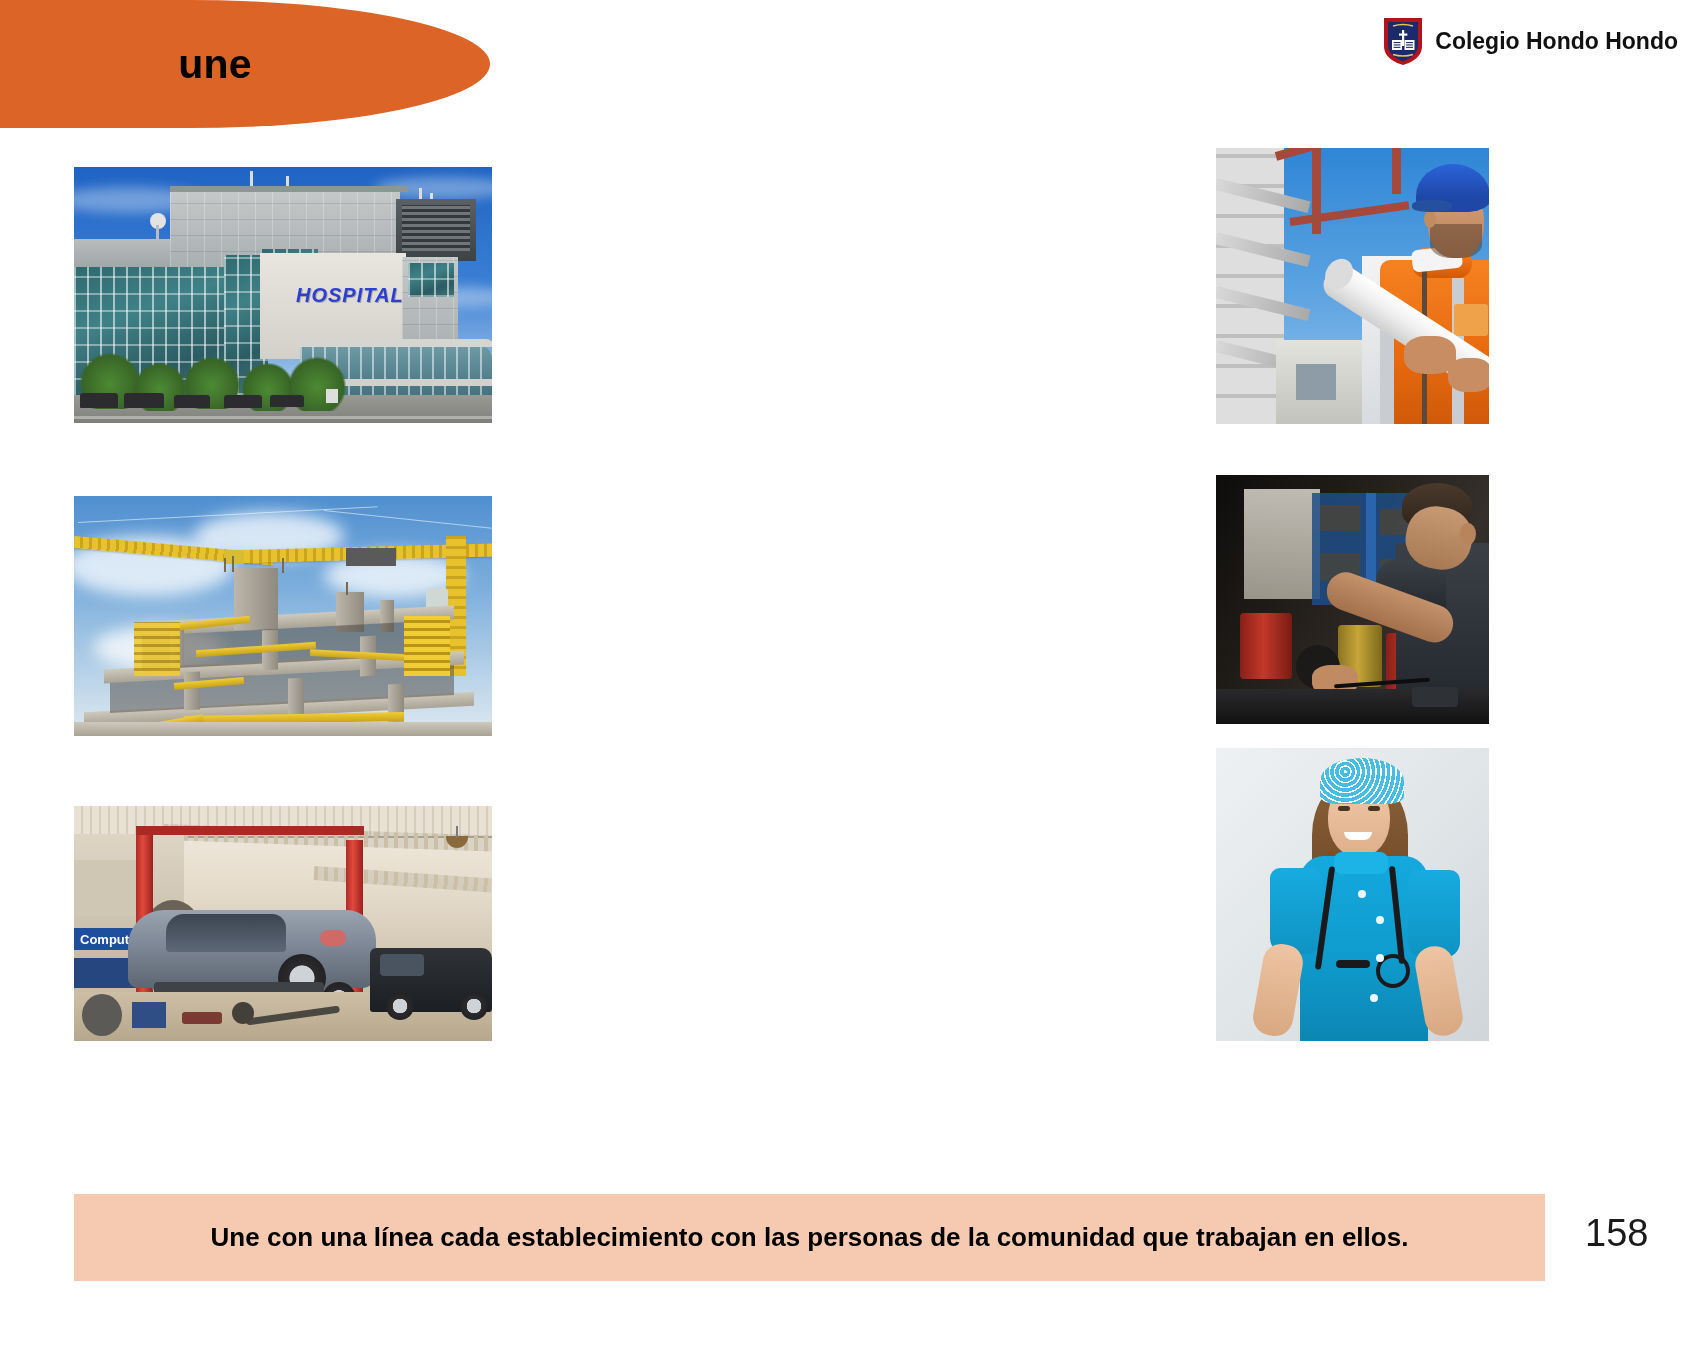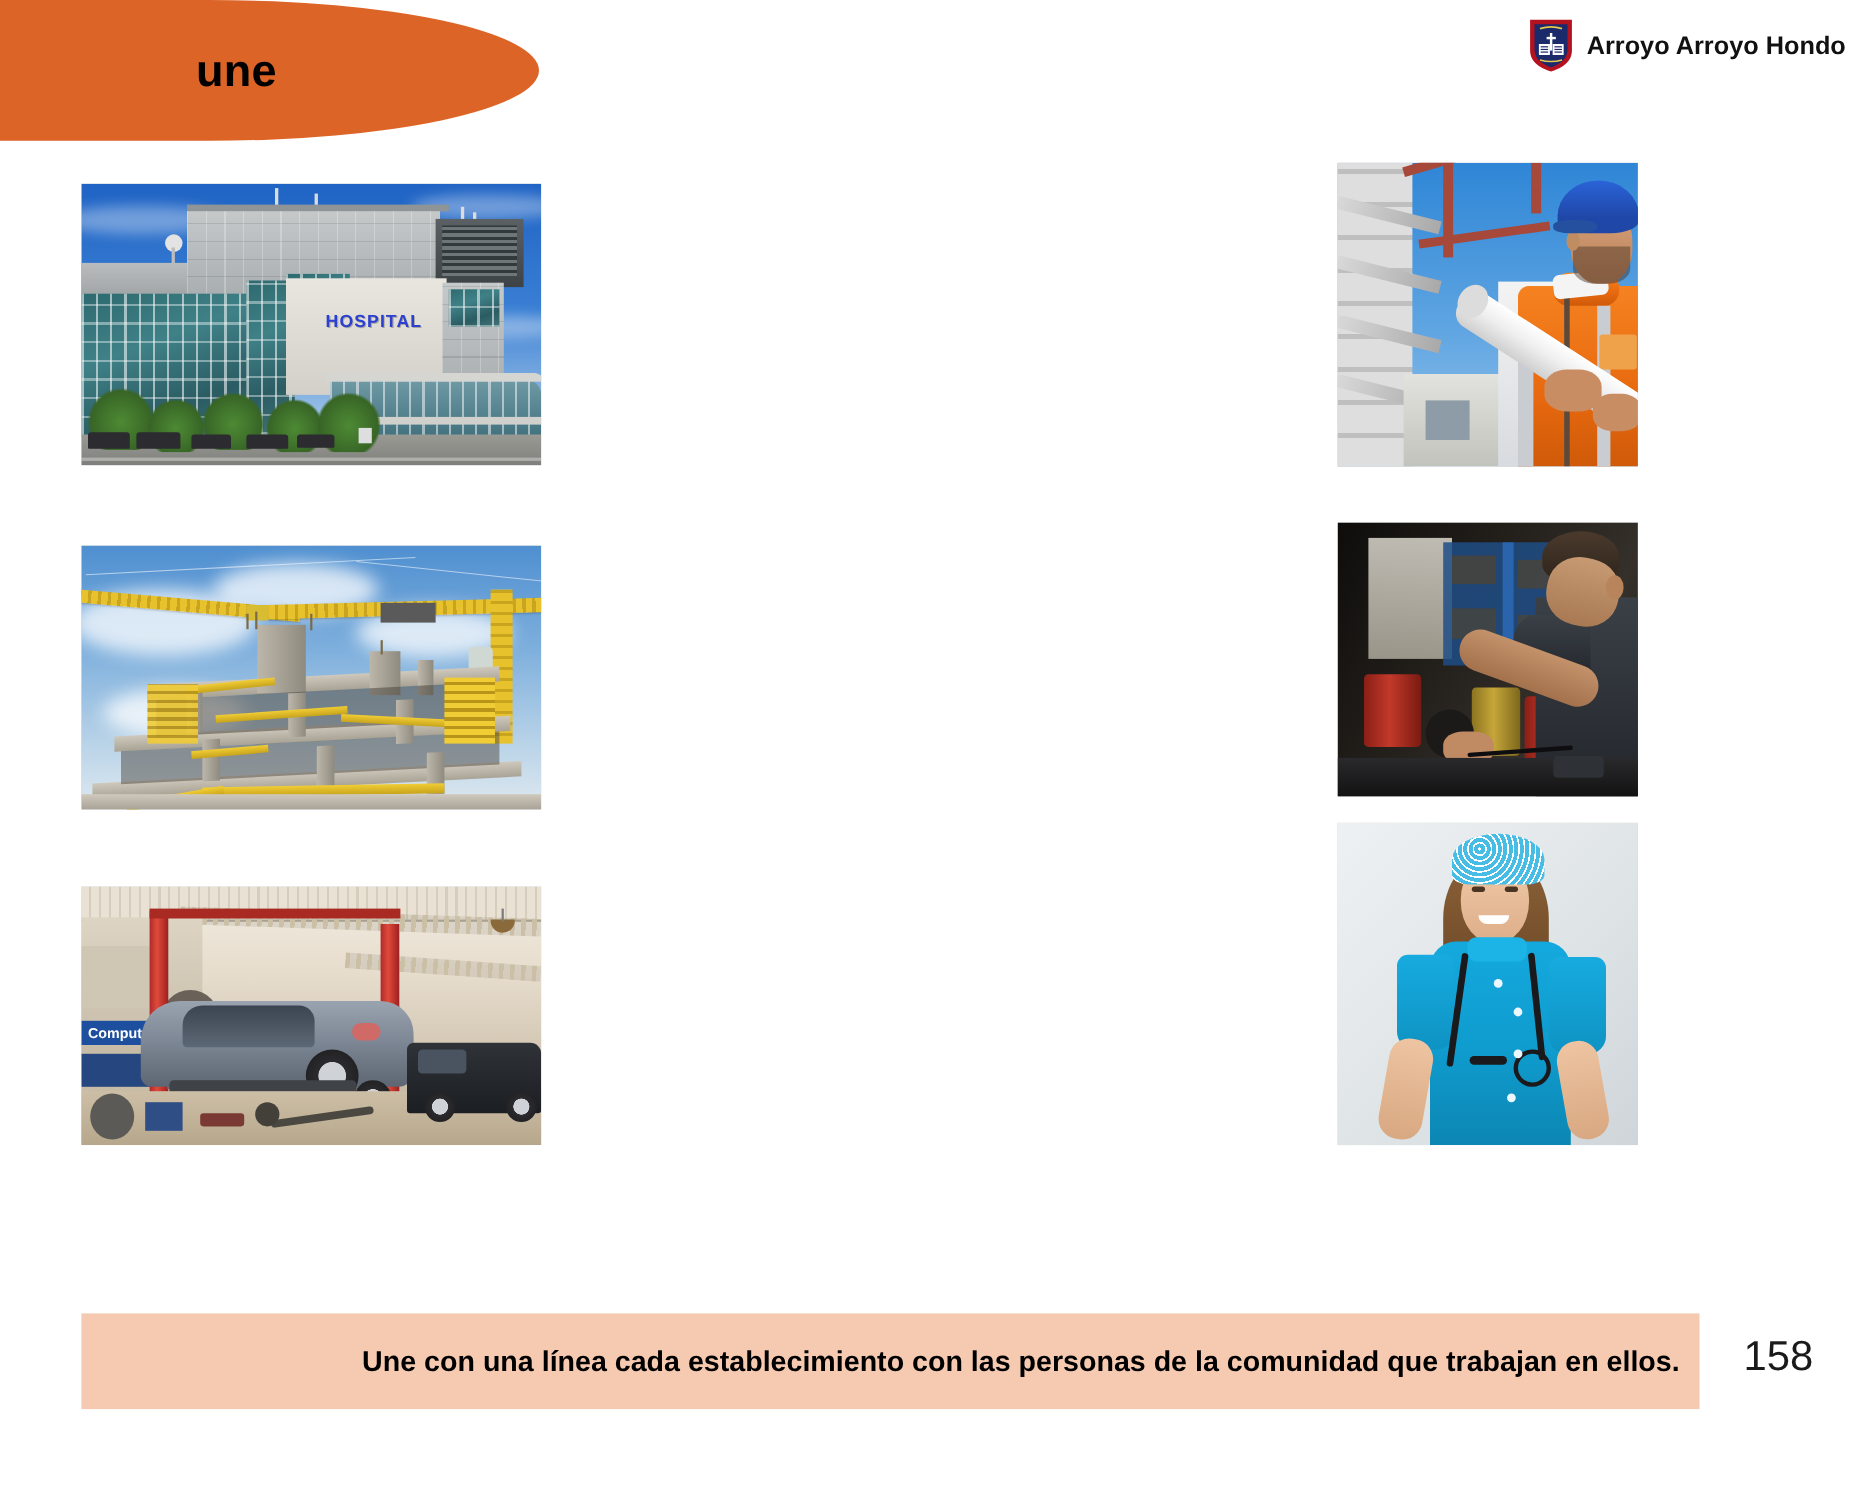--- a/index.html
+++ b/index.html
@@ -206,21 +206,21 @@
   
   .instruction-bar {
     position: absolute;
     left: 74px;
     top: 1194px;
     width: 1471px;
     height: 87px;
     background: #f6cab1;
     display: flex;
     align-items: center;
-    justify-content: flex-end;
+    justify-content: center;
     box-sizing: border-box;
     padding: 0 18px;
   }
   .instruction-text {
     font-size: 26px;
     font-weight: bold;
     color: #000000;
     text-align: center;
     line-height: 1.32;
     font-stretch: condensed;
@@ -253,21 +253,21 @@
       <rect x="11.6" y="26" width="6.8" height="1.1" fill="#1b2a6b"></rect>
       <rect x="11.6" y="28.4" width="6.8" height="1.1" fill="#1b2a6b"></rect>
       <rect x="11.6" y="30.8" width="6.8" height="1.1" fill="#1b2a6b"></rect>
       <rect x="24.1" y="26" width="6.8" height="1.1" fill="#1b2a6b"></rect>
       <rect x="24.1" y="28.4" width="6.8" height="1.1" fill="#1b2a6b"></rect>
       <rect x="24.1" y="30.8" width="6.8" height="1.1" fill="#1b2a6b"></rect>
       <path d="M11 10 Q21 7 31 10" stroke="#e8c84a" stroke-width="1.6" fill="none"></path>
       <path d="M11 38.5 Q21 41.5 31 38.5" stroke="#e8c84a" stroke-width="1.4" fill="none"></path>
     </svg>
   </span>
-  <span class="school-name">Arroyo Arroyo Hondo</span>
+  <span class="school-name">Colegio Hondo Hondo</span>
 </div>
 
 <div class="tile" style="left:74px; top:167px; width:418px; height:256px;">
   <div class="scene">
     <div class="layer hosp-sky"></div>
     <div class="layer hosp-cloud" style="left:-20px; top:20px; width:150px; height:26px;"></div>
     <div class="layer hosp-cloud" style="left:300px; top:10px; width:140px; height:22px;"></div>
     <div class="layer hosp-cloud" style="left:330px; top:120px; width:110px; height:20px;"></div>
 
     <div class="layer hosp-mast" style="left:176px; top:4px; width:3px; height:30px;"></div>
@@ -281,21 +281,21 @@
     <div class="layer hosp-panelgrid" style="left:96px; top:23px; width:230px; height:78px;"></div>
     <div class="layer" style="left:96px; top:19px; width:238px; height:6px; background:#8f9496;"></div>
     <div class="layer" style="left:322px; top:32px; width:80px; height:62px; background:linear-gradient(180deg,#5a6064,#3d4245);"></div>
     <div class="layer" style="left:328px; top:38px; width:68px; height:46px; background:repeating-linear-gradient(0deg,#6f767a 0 3px,#33383b 3px 6px);"></div>
 
     <div class="layer hosp-glass" style="left:0px; top:100px; width:170px; height:130px;"></div>
     <div class="layer hosp-glass" style="left:150px; top:88px; width:44px; height:140px;"></div>
     <div class="layer hosp-glass" style="left:186px; top:82px; width:58px; height:60px;"></div>
 
     <div class="layer hosp-whitewall" style="left:186px; top:86px; width:146px; height:106px;"></div>
-    <div class="layer hosp-sign" style="left:222px; top:117px; font-size:16px;">HOSPITAL</div>
+    <div class="layer hosp-sign" style="left:222px; top:117px; font-size:20px;font-style:italic;">HOSPITAL</div>
 
     <div class="layer hosp-panelgrid" style="left:328px; top:90px; width:56px; height:100px;"></div>
     <div class="layer hosp-glass" style="left:334px; top:96px; width:46px; height:34px;"></div>
 
     <div class="layer hosp-lowglass" style="left:226px; top:178px; width:192px; height:58px; border-radius:0 14px 0 0;"></div>
     <div class="layer" style="left:222px; top:172px; width:198px; height:8px; background:#d5d5d2; border-radius:0 8px 0 0;"></div>
     <div class="layer" style="left:246px; top:212px; width:172px; height:7px; background:#d0d0cd;"></div>
 
     <div class="layer hosp-ground" style="left:0px; top:228px; width:418px; height:28px;"></div>
     <div class="layer" style="left:0px; top:249px; width:418px; height:3px; background:rgba(255,255,255,0.35);"></div>

